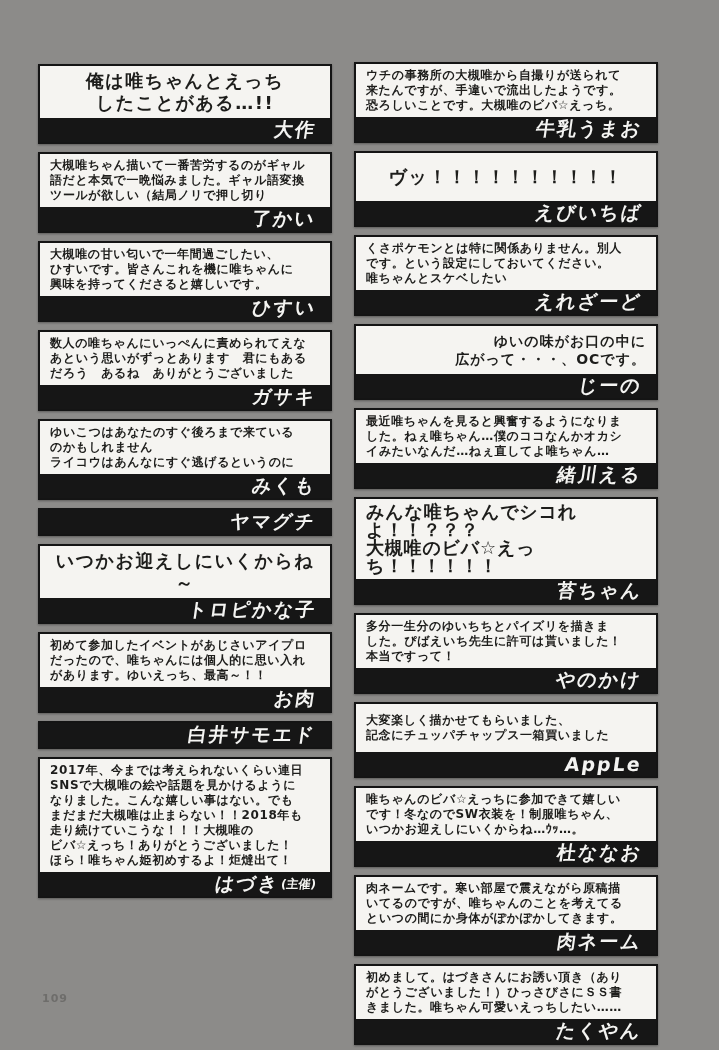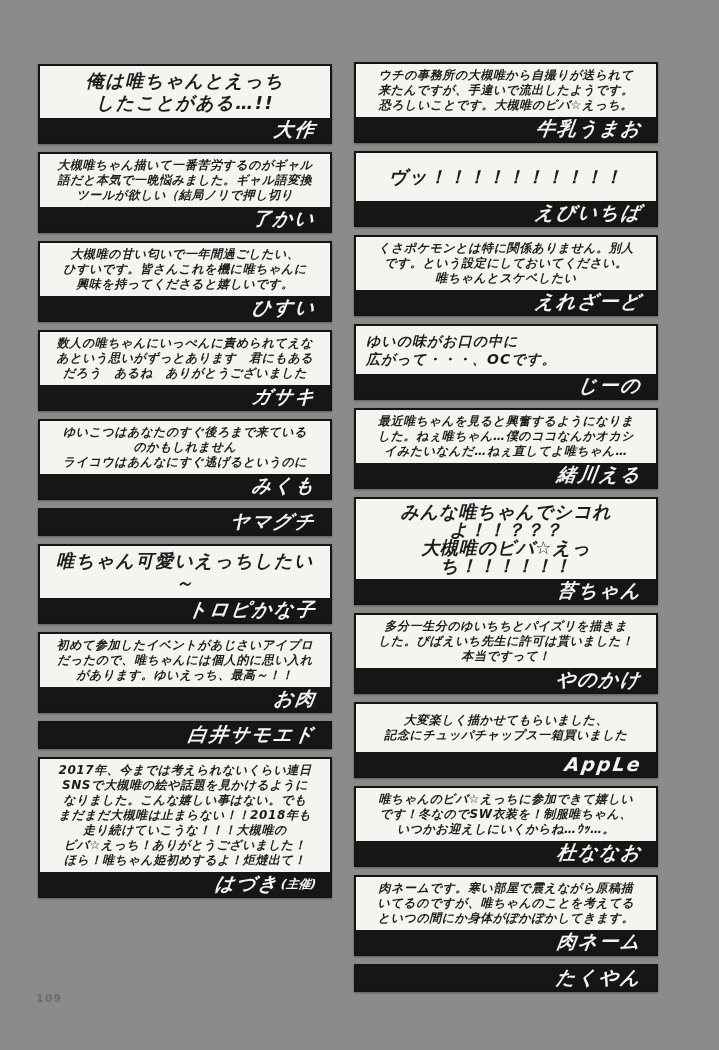--- a/index.html
+++ b/index.html
@@ -11,21 +11,20 @@
     position:relative;
     width:719px;height:1050px;
     background:#8c8b89;
     overflow:hidden;
   }
   .col{
     position:absolute;
     display:flex;
     flex-direction:column;
     gap:8px;
-    font-style:italic;
   }
   .col-left{left:38px;top:64px;width:294px;}
   .col-right{left:354px;top:62px;width:304px;}
   .unit{
     border:2px solid #141414;
     background:#161616;
     box-shadow:0 1px 2px rgba(0,0,0,.35);
   }
   .comment{
     background:#f5f4f1;
@@ -35,32 +34,32 @@
     min-height:40px;
   }
   .comment-text{
     margin:0;
     width:100%;
     font-size:12px;
     line-height:15px;
     font-weight:bold;
     letter-spacing:0.6px;
     color:#1d1d1b;
-    text-align:center;
+    text-align:left;
   }
   .v-title .comment-text{
     font-size:18px;
     line-height:22px;
     letter-spacing:1.5px;
     text-align:center;
   }
   .v-center .comment-text{
     font-size:14px;
     line-height:18px;
-    text-align:left;
+    text-align:right;
     letter-spacing:1px;
   }
   .v-med .comment-text{
     font-size:18px;
     line-height:18px;
     letter-spacing:0.8px;
   }
   .bar{
     height:24px;
     background:#161616;
@@ -80,21 +79,21 @@
   }
   .name-suffix{
     font-size:12px;
     font-weight:bold;
     transform:skewX(-8deg);
     margin-left:2px;
     white-space:nowrap;
   }
   .page-number{
     position:absolute;
-    left:36px;
+    left:42px;
     top:992px;
     font-size:11px;
     font-weight:bold;
     color:#6e6d6b;
     letter-spacing:1px;
   }
 </style>
 </head>
 <body>
 
@@ -146,21 +145,21 @@
   </section>
 
   <section class="unit v-normal">
     <div class="bar">
       <span class="name-label">ヤマグチ</span>
     </div>
   </section>
 
   <section class="unit v-title">
     <div class="comment">
-      <p class="comment-text">唯ちゃん可愛いえっちしたい～</p>
+      <p class="comment-text">いつかお迎えしにいくからね～</p>
     </div>
     <div class="bar">
       <span class="name-label">トロピかな子</span>
     </div>
   </section>
 
   <section class="unit v-normal">
     <div class="comment">
       <p class="comment-text">初めて参加したイベントがあじさいアイプロ<br>だったので、唯ちゃんには個人的に思い入れ<br>があります。ゆいえっち、最高～！！</p>
     </div>
@@ -270,19 +269,22 @@
   <section class="unit v-normal">
     <div class="comment">
       <p class="comment-text">肉ネームです。寒い部屋で震えながら原稿描<br>いてるのですが、唯ちゃんのことを考えてる<br>といつの間にか身体がぽかぽかしてきます。</p>
     </div>
     <div class="bar">
       <span class="name-label">肉ネーム</span>
     </div>
   </section>
 
   <section class="unit v-normal">
+    <div class="comment">
+      <p class="comment-text">初めまして。はづきさんにお誘い頂き（あり<br>がとうございました！）ひっさびさにＳＳ書<br>きました。唯ちゃん可愛いえっちしたい……</p>
+    </div>
     <div class="bar">
       <span class="name-label">たくやん</span>
     </div>
   </section>
 </div>
   <div class="page-number">109</div>
 </div>
 
 </body></html>

